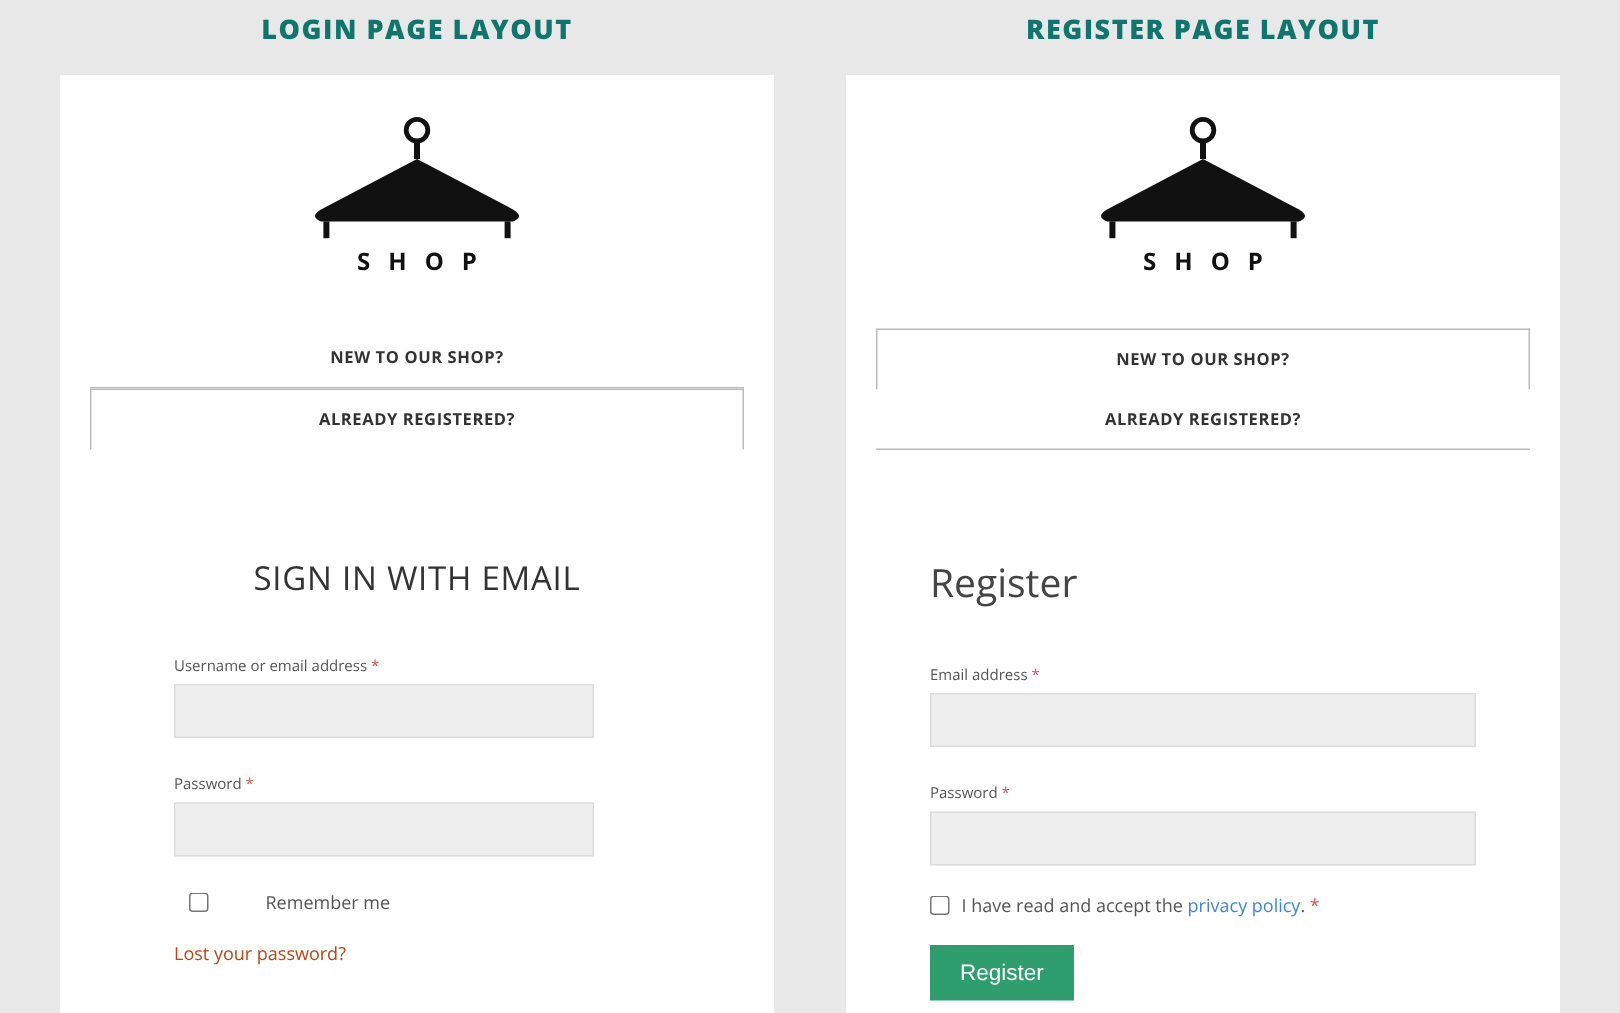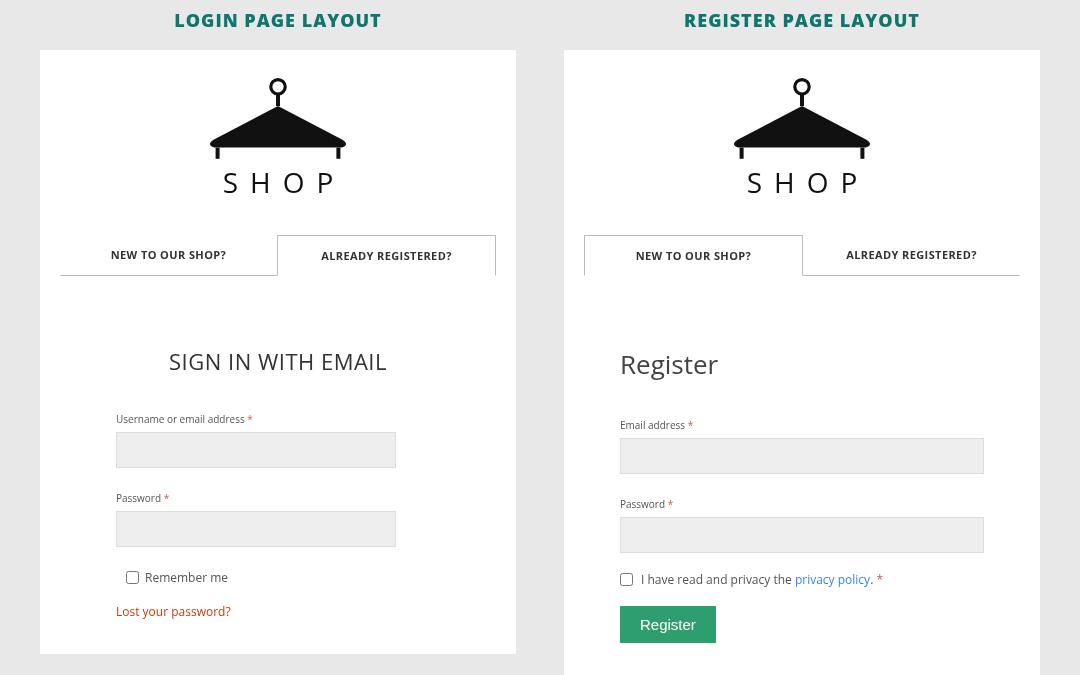--- a/index.html
+++ b/index.html
@@ -29,31 +29,32 @@
     background: #fff;
     padding: 24px 20px 34px 20px;
     min-height: 600px;
   }
   .logo {
     text-align: center;
     margin: 0 auto;
   }
   .logo svg { width: 160px; height: auto; }
   .logo-text {
-    font-weight: 400;
+    font-weight: 700;
     letter-spacing: 12px;
-    font-size: 28px;
+    font-size: 16px;
     color: #111;
     margin-top: -4px;
     text-align: center;
     padding-left: 12px;
   }
   .tabs {
     display: flex;
     margin-top: 34px;
+    flex-direction: column;
   }
   .tab {
     flex: 1;
     text-align: center;
     font-size: 11px;
     font-weight: 700;
     letter-spacing: 0.4px;
     color: #333;
     padding: 12px 6px;
     cursor: pointer;
@@ -114,20 +115,21 @@
     cursor: pointer;
     display: inline-block;
   }
   .remember-row {
     display: inline-flex;
     align-items: center;
     margin-left: 10px;
     font-size: 12px;
     color: #555;
     vertical-align: middle;
+    gap: 32px;
   }
   .remember-row input { margin-right: 6px; }
   .lost-link {
     display: block;
     margin-top: 16px;
     font-size: 12px;
     color: #c2410c;
     text-decoration: none;
   }
   .consent-row {
@@ -235,21 +237,21 @@
           <label class="label">
             <span>Password</span>
             <span class="req">*</span>
           </label>
           <input class="input" type="password" style="">
         </div>
 
         <div class="consent-row">
           <input type="checkbox" style="">
           <span>
-            <span>I have read and privacy the </span><a href="#">privacy policy</a><span>.</span>
+            <span>I have read and accept the </span><a href="#">privacy policy</a><span>.</span>
             <span class="req">*</span>
           </span>
         </div>
 
         <button class="btn">Register</button>
       </div>
 
     </div>
   </div>
 

